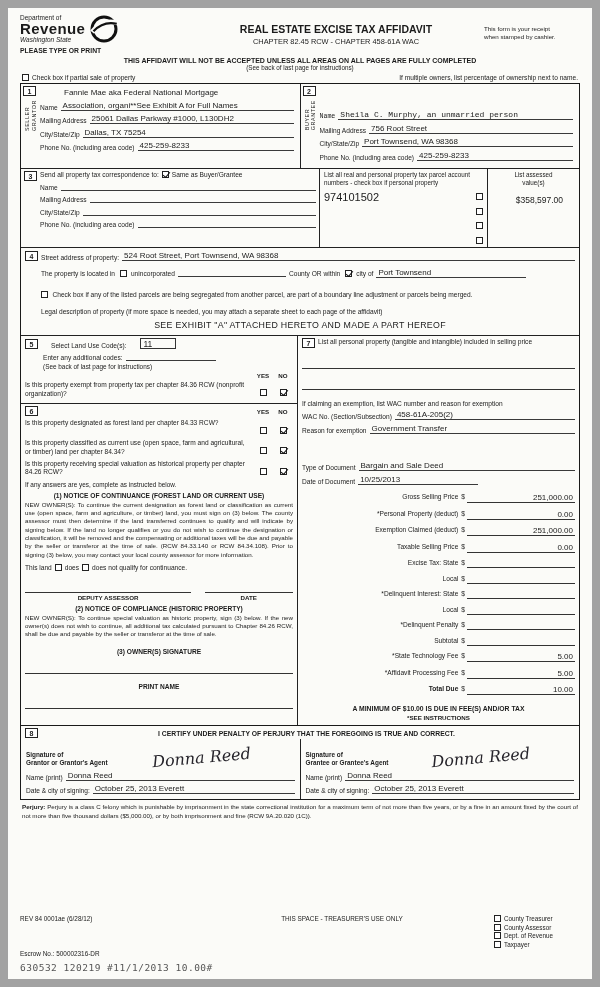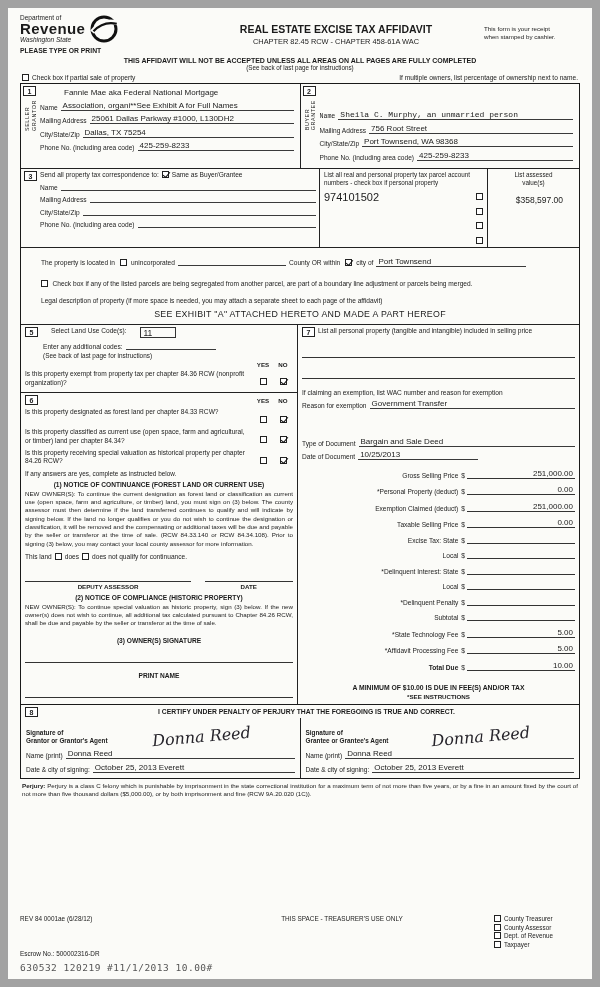--- a/index.html
+++ b/index.html
@@ -54,21 +54,21 @@
 .s3-right .hdr{font-size:6.3px;text-align:center;line-height:1.25;}
 .s3-right .val{display:block;text-align:right;font-size:8.5px;margin-top:8px;}
 
 .sec4{border-top:1px solid #222;padding:2px 4px 3px;}
 .exhibit{text-align:center;font-size:8.8px;margin:5px 0 2px;letter-spacing:.3px;}
 .inline-gap{display:inline-block;width:108px;border-bottom:1px solid #3a3a3a;height:8px;margin:0 3px;}
 
 .cols57{border-top:1px solid #222;display:flex;align-items:stretch;}
 .col-left{width:276px;flex:none;display:flex;flex-direction:column;}
 .sec5{padding:2px 4px 4px;}
-.s5-hdr{display:flex;align-items:flex-start;gap:13px;}
+.s5-hdr{display:flex;align-items:flex-end;gap:13px;}
 .codebox{border:1px solid #333;min-width:36px;font-size:8.5px;height:11px;line-height:10px;padding:0 3px;}
 .addl{display:flex;align-items:flex-end;margin:3px 0 0 18px;font-size:6.6px;}
 .seeback{margin:2px 0 0 18px;font-size:6.4px;}
 .yesno{display:flex;margin-top:2px;align-items:center;}
 .yesno .sp{flex:1;}
 .yn{width:20px;text-align:center;font-size:6.2px;font-weight:bold;flex:none;}
 .q-row{display:flex;margin-top:2.5px;align-items:flex-start;}
 .q{flex:1;font-size:6.6px;padding-right:4px;line-height:1.3;}
 .cbcol{width:20px;text-align:center;flex:none;}
 .sec6{border-top:1px solid #222;padding:2px 4px 6px;flex:1;}
@@ -84,21 +84,21 @@
 .sig-title{text-align:center;font-weight:bold;font-size:6.6px;margin-top:9px;}
 .sec6 .sig-line{margin-top:11px;}
 
 .sec7{flex:1;border-left:1px solid #222;padding:2px 4px 4px;display:flex;flex-direction:column;}
 .s7-hdr{display:flex;gap:3px;align-items:flex-start;}
 .s7-hdr .lbl{flex:1;}
 .sec7 .blank{margin-top:13px;}
 .exempt-hdr{font-size:6.6px;margin-top:10px;}
 .docblock{margin-top:24px;}
 .fees{margin-top:2px;}
-.fee-row{display:flex;justify-content:flex-end;align-items:flex-end;margin-top:6.5px;}
+.fee-row{display:flex;justify-content:flex-end;align-items:flex-start;margin-top:6.5px;}
 .fee-label{font-size:6.6px;}
 .fee-cur{font-size:6.6px;margin-left:3px;}
 .fee-val{width:108px;border-bottom:1px solid #333;font-size:8px;text-align:right;padding-right:2px;min-height:9px;margin-left:2px;}
 .minimum{margin-top:auto;text-align:center;font-weight:bold;font-size:6.8px;padding-top:10px;}
 .min2{font-size:6.2px;margin-top:2px;}
 
 .sec8{border-top:1.5px solid #1a1a1a;}
 .certify-row{display:flex;align-items:center;padding:2px 4px 0;}
 .certify{flex:1;text-align:center;font-weight:bold;font-size:6.8px;}
 .sig-cols{display:flex;margin-top:1px;}
@@ -265,20 +265,25 @@
             <span class="cb"></span>
           </div>
       </div>
       <div class="s3-right">
         <div class="hdr">List assessed value(s)</div>
         <span class="val">$358,597.00</span>
       </div>
     </div>
 
     <div class="sec4">
+      <div class="frow" style="margin-top:1px;">
+        <span class="num" style="margin-right:3px;">4</span>
+        <span class="lbl">Street address of property:</span>
+        <span class="fill val">524 Root Street, Port Townsend, WA 98368</span>
+      </div>
       <div class="frow" style="margin-left:16px;align-items:center;">
         <span class="lbl">The property is located in</span>&nbsp;
         <span class="cb"></span>&nbsp;
         <span class="lbl">unincorporated</span>
         <span class="inline-gap"></span>
         <span class="lbl">County OR within</span>&nbsp;
         <span class="cb checked"></span>&nbsp;
         <span class="lbl">city of</span>
         <span class="fill val" style="max-width:150px;">Port Townsend</span>
       </div>
@@ -369,20 +374,24 @@
 
       <div class="sec7">
         <div class="s7-hdr">
           <span class="num">7</span>
           <span class="lbl">List all personal property (tangible and intangible) included in selling price</span>
         </div>
         <div class="line blank"></div>
         <div class="line blank"></div>
         <div class="exempt-hdr">If claiming an exemption, list WAC number and reason for exemption</div>
         <div class="frow">
+            <span class="lbl">WAC No. (Section/Subsection)</span>
+            <span class="fill val">458-61A-205(2)</span>
+          </div>
+        <div class="frow">
             <span class="lbl">Reason for exemption</span>
             <span class="fill val">Government Transfer</span>
           </div>
         <div class="docblock">
           <div class="frow">
               <span class="lbl">Type of Document</span>
               <span class="fill val">Bargain and Sale Deed</span>
             </div>
           <div class="frow">
               <span class="lbl">Date of Document</span>

